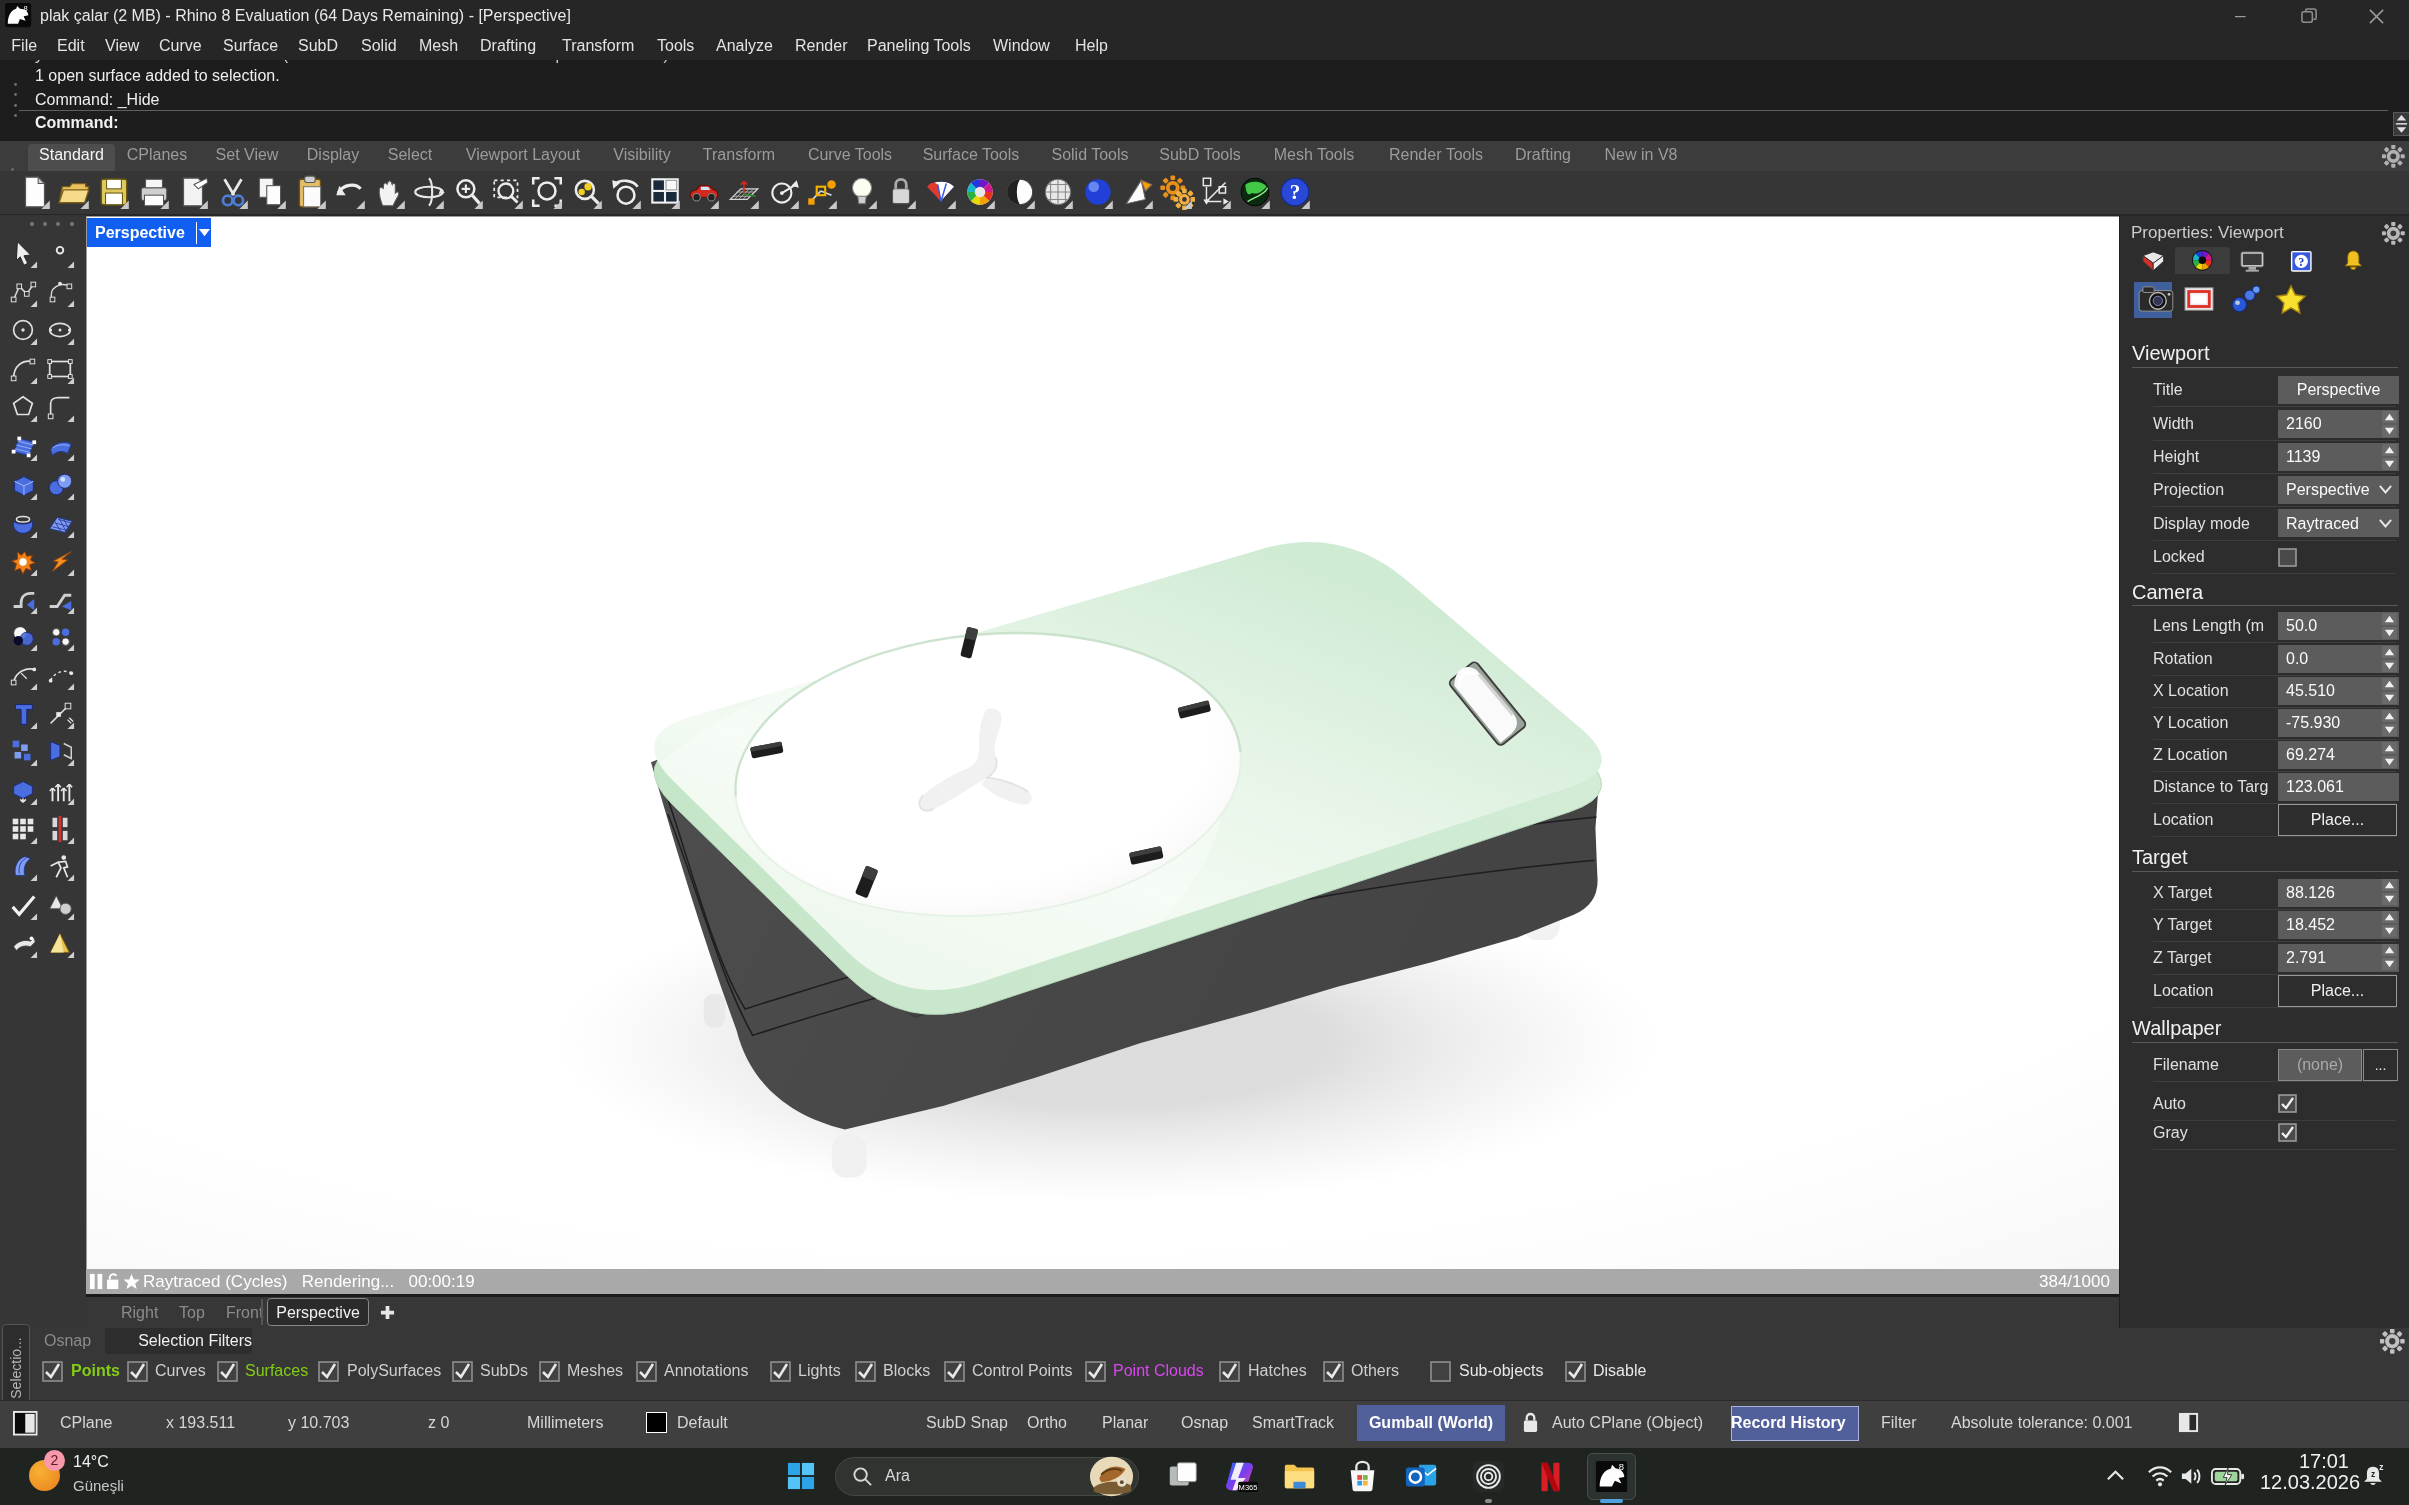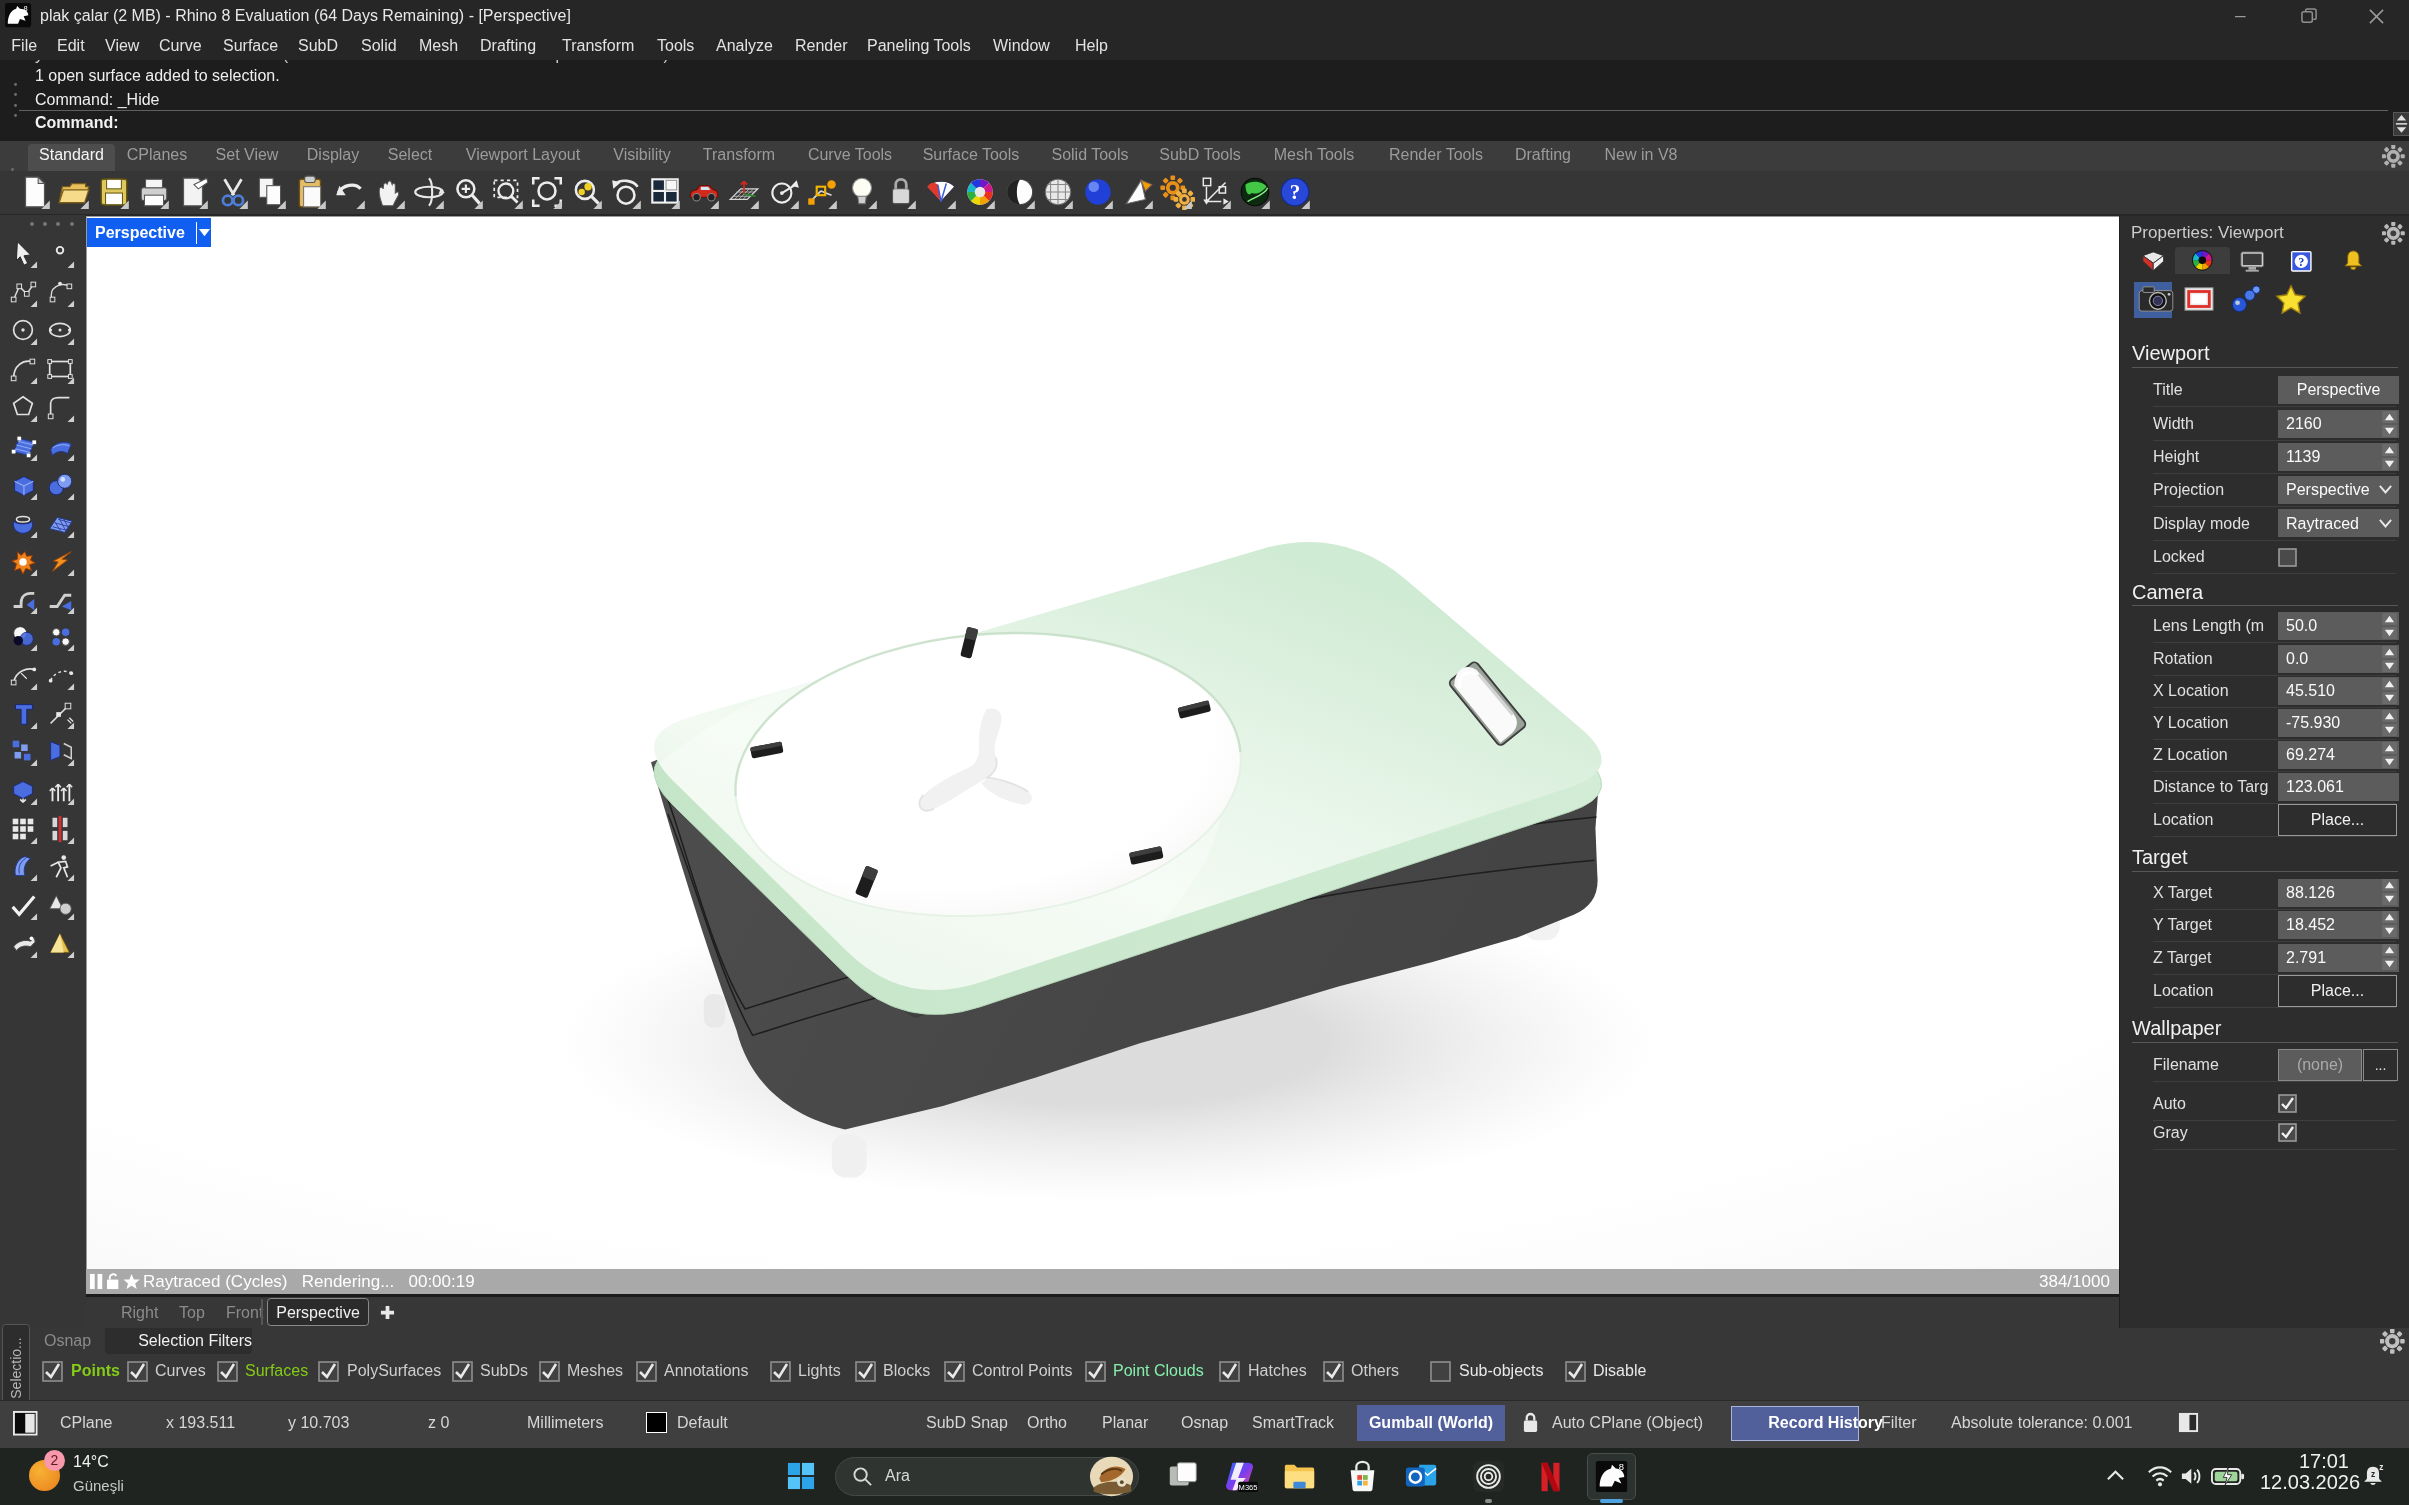--- a/index.html
+++ b/index.html
@@ -935,21 +935,21 @@
 <div style="position:absolute;left:883px;top:1355px;font-size:16px;line-height:32px;color:#cfcfcf;font-weight:400;white-space:nowrap;">Blocks</div>
 <svg class="ab" style="left:944px;top:1361px" width="21" height="21" viewBox="0 0 21 21">
     <rect x="1" y="1" width="19" height="19" fill="#414141" stroke="#8f8f8f" stroke-width="1.6"></rect>
     <path d="M4 11 L9 16 L17 3" fill="none" stroke="#e8e8e8" stroke-width="2.6"></path>
   </svg>
 <div style="position:absolute;left:972px;top:1355px;font-size:16px;line-height:32px;color:#cfcfcf;font-weight:400;white-space:nowrap;">Control Points</div>
 <svg class="ab" style="left:1085px;top:1361px" width="21" height="21" viewBox="0 0 21 21">
     <rect x="1" y="1" width="19" height="19" fill="#414141" stroke="#8f8f8f" stroke-width="1.6"></rect>
     <path d="M4 11 L9 16 L17 3" fill="none" stroke="#e8e8e8" stroke-width="2.6"></path>
   </svg>
-<div style="position:absolute;left:1113px;top:1355px;font-size:16px;line-height:32px;color:#86efac;font-weight:400;white-space:nowrap;">Point Clouds</div>
+<div style="position:absolute;left:1113px;top:1355px;font-size:16px;line-height:32px;color:#d946ef;font-weight:400;white-space:nowrap;">Point Clouds</div>
 <svg class="ab" style="left:1219px;top:1361px" width="21" height="21" viewBox="0 0 21 21">
     <rect x="1" y="1" width="19" height="19" fill="#414141" stroke="#8f8f8f" stroke-width="1.6"></rect>
     <path d="M4 11 L9 16 L17 3" fill="none" stroke="#e8e8e8" stroke-width="2.6"></path>
   </svg>
 <div style="position:absolute;left:1248px;top:1355px;font-size:16px;line-height:32px;color:#cfcfcf;font-weight:400;white-space:nowrap;">Hatches</div>
 <svg class="ab" style="left:1323px;top:1361px" width="21" height="21" viewBox="0 0 21 21">
     <rect x="1" y="1" width="19" height="19" fill="#414141" stroke="#8f8f8f" stroke-width="1.6"></rect>
     <path d="M4 11 L9 16 L17 3" fill="none" stroke="#e8e8e8" stroke-width="2.6"></path>
   </svg>
 <div style="position:absolute;left:1351px;top:1355px;font-size:16px;line-height:32px;color:#cfcfcf;font-weight:400;white-space:nowrap;">Others</div>
@@ -994,21 +994,21 @@
 <div style="position:absolute;left:1881px;top:1407px;font-size:16px;line-height:32px;color:#d6d6d6;font-weight:400;white-space:nowrap;">Filter</div>
 <div style="position:absolute;left:1951px;top:1407px;font-size:16px;line-height:32px;color:#d6d6d6;font-weight:400;white-space:nowrap;">Absolute tolerance: 0.001</div>
 <div style="position:absolute;left:646px;top:1412px;width:21px;height:21px;background:#000;border:1.9px solid #fff"></div>
 <div style="position:absolute;left:1357px;top:1405px;width:148px;height:36px;background:#51609b"></div>
 <div style="position:absolute;left:1357px;top:1407px;width:148px;text-align:center;font-size:16px;line-height:32px;color:#ffffff;font-weight:700;white-space:nowrap;">Gumball (World)</div>
 <svg class="ab" style="left:1522px;top:1412px" width="17" height="21" viewBox="0 0 18 22">
     <rect x="2" y="9" width="14" height="12" rx="1.5" fill="#e8e8e8"></rect>
     <path d="M5 9 L5 6 A4 4 0 0 1 13 6 L13 9" fill="none" stroke="#e8e8e8" stroke-width="2.4"></path>
   </svg>
 <div style="position:absolute;left:1731px;top:1406px;width:128px;height:35px;background:#51609b;border:0.9px solid #a8b4dd"></div>
-<div style="position:absolute;left:1731px;top:1407px;width:152px;text-align:right;font-size:16px;line-height:32px;color:#ffffff;font-weight:700;white-space:nowrap;">Record History</div>
+<div style="position:absolute;left:1731px;top:1407px;width:152px;text-align:left;font-size:16px;line-height:32px;color:#ffffff;font-weight:700;white-space:nowrap;">Record History</div>
 <svg class="ab" style="left:2178px;top:1412px" width="21" height="21" viewBox="0 0 22 22">
     <rect x="1" y="1" width="20" height="20" fill="#e8e8e8"></rect>
     <rect x="12" y="3" width="7" height="16" fill="#2a2a2a"></rect>
   </svg>
 <div style="position:absolute;left:0px;top:1448px;width:2410px;height:57px;background:#1f2421"></div>
 <div style="position:absolute;left:29px;top:1460px;width:31px;height:31px;background:radial-gradient(circle at 35% 35%, #f8b133, #e87f1e);border-radius:50%"></div>
 <div style="position:absolute;left:44px;top:1450px;width:21px;height:21px;background:#f798ab;border-radius:50%"></div>
 <div style="position:absolute;left:44px;top:1446px;width:21px;text-align:center;font-size:14px;line-height:28px;color:#5a1a22;font-weight:400;white-space:nowrap;">2</div>
 <div style="position:absolute;left:73px;top:1446px;font-size:16px;line-height:32px;color:#f2f2f2;font-weight:400;white-space:nowrap;">14°C</div>
 <div style="position:absolute;left:73px;top:1471px;font-size:15px;line-height:30px;color:#c8c8c8;font-weight:400;white-space:nowrap;">Güneşli</div>

